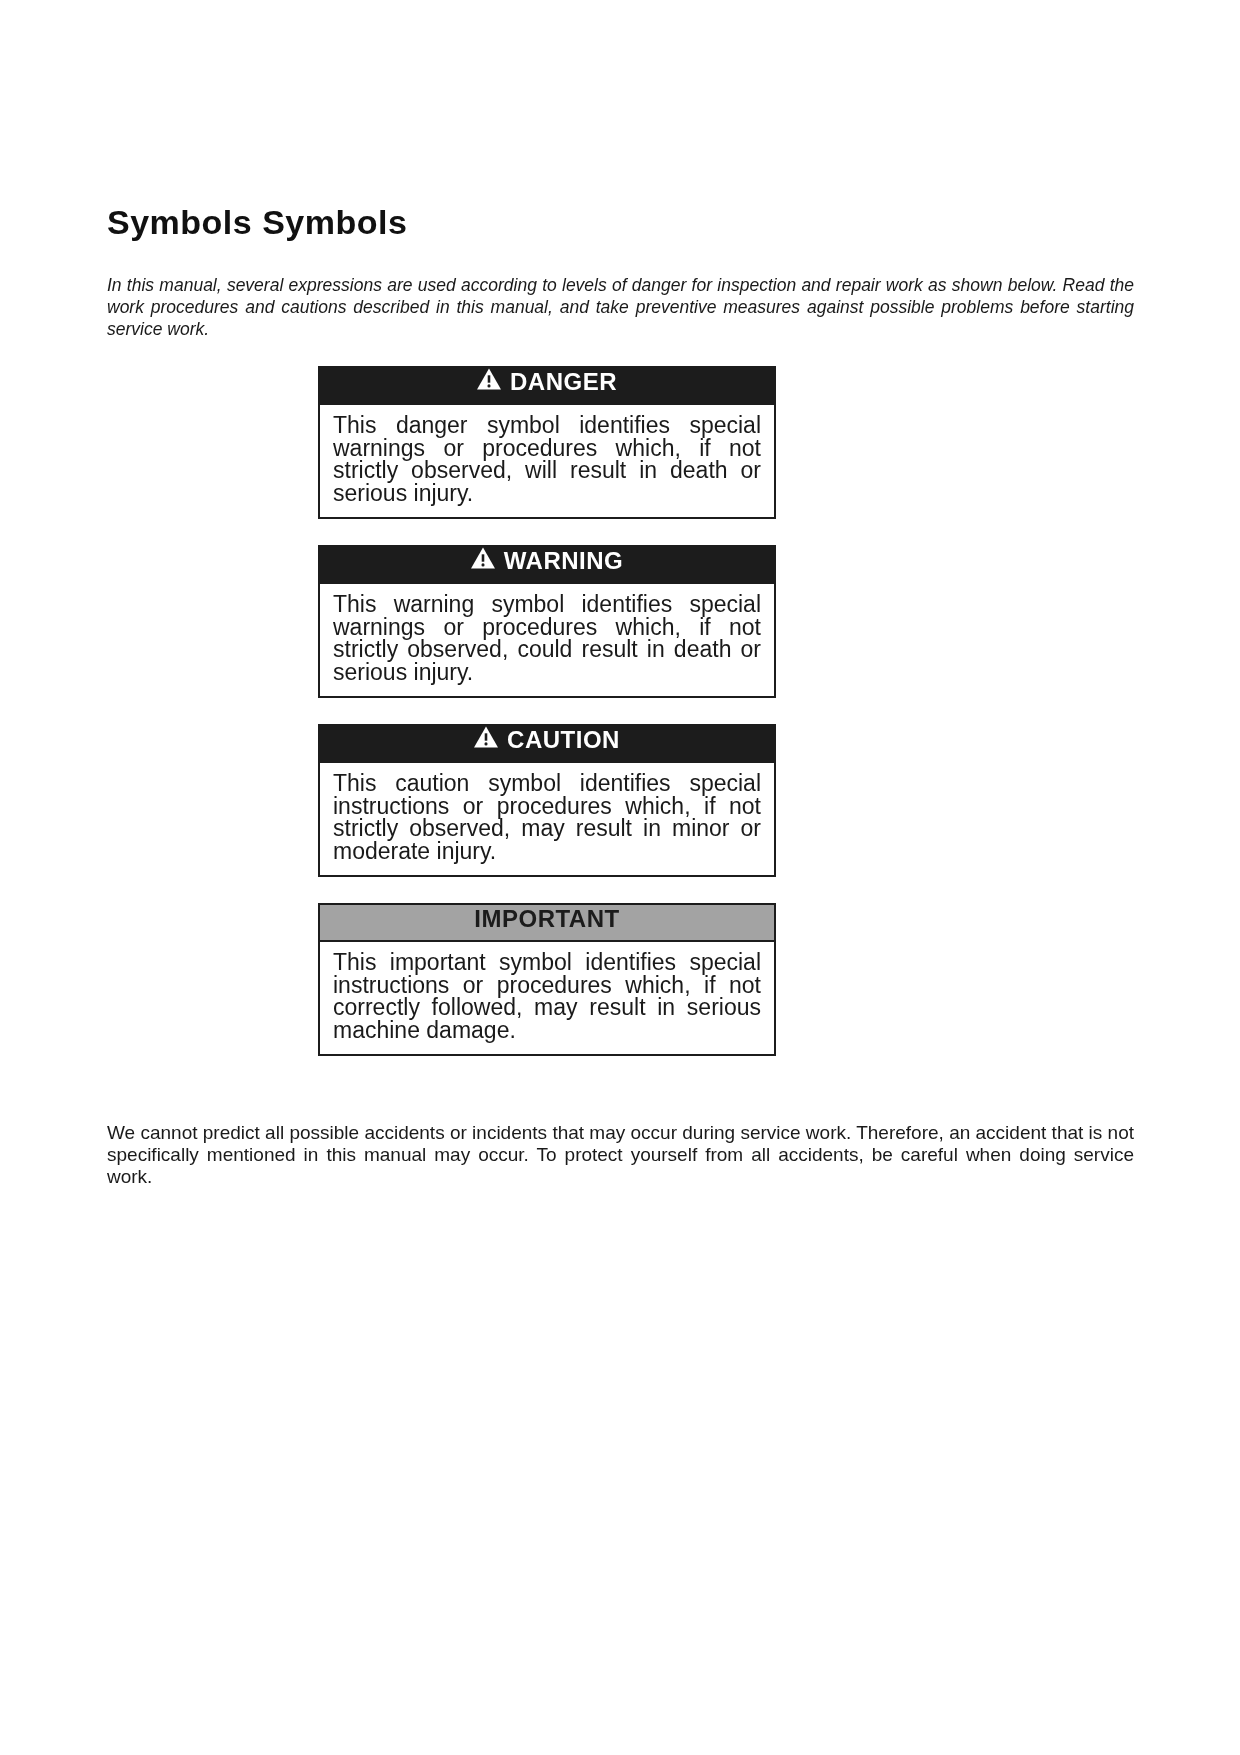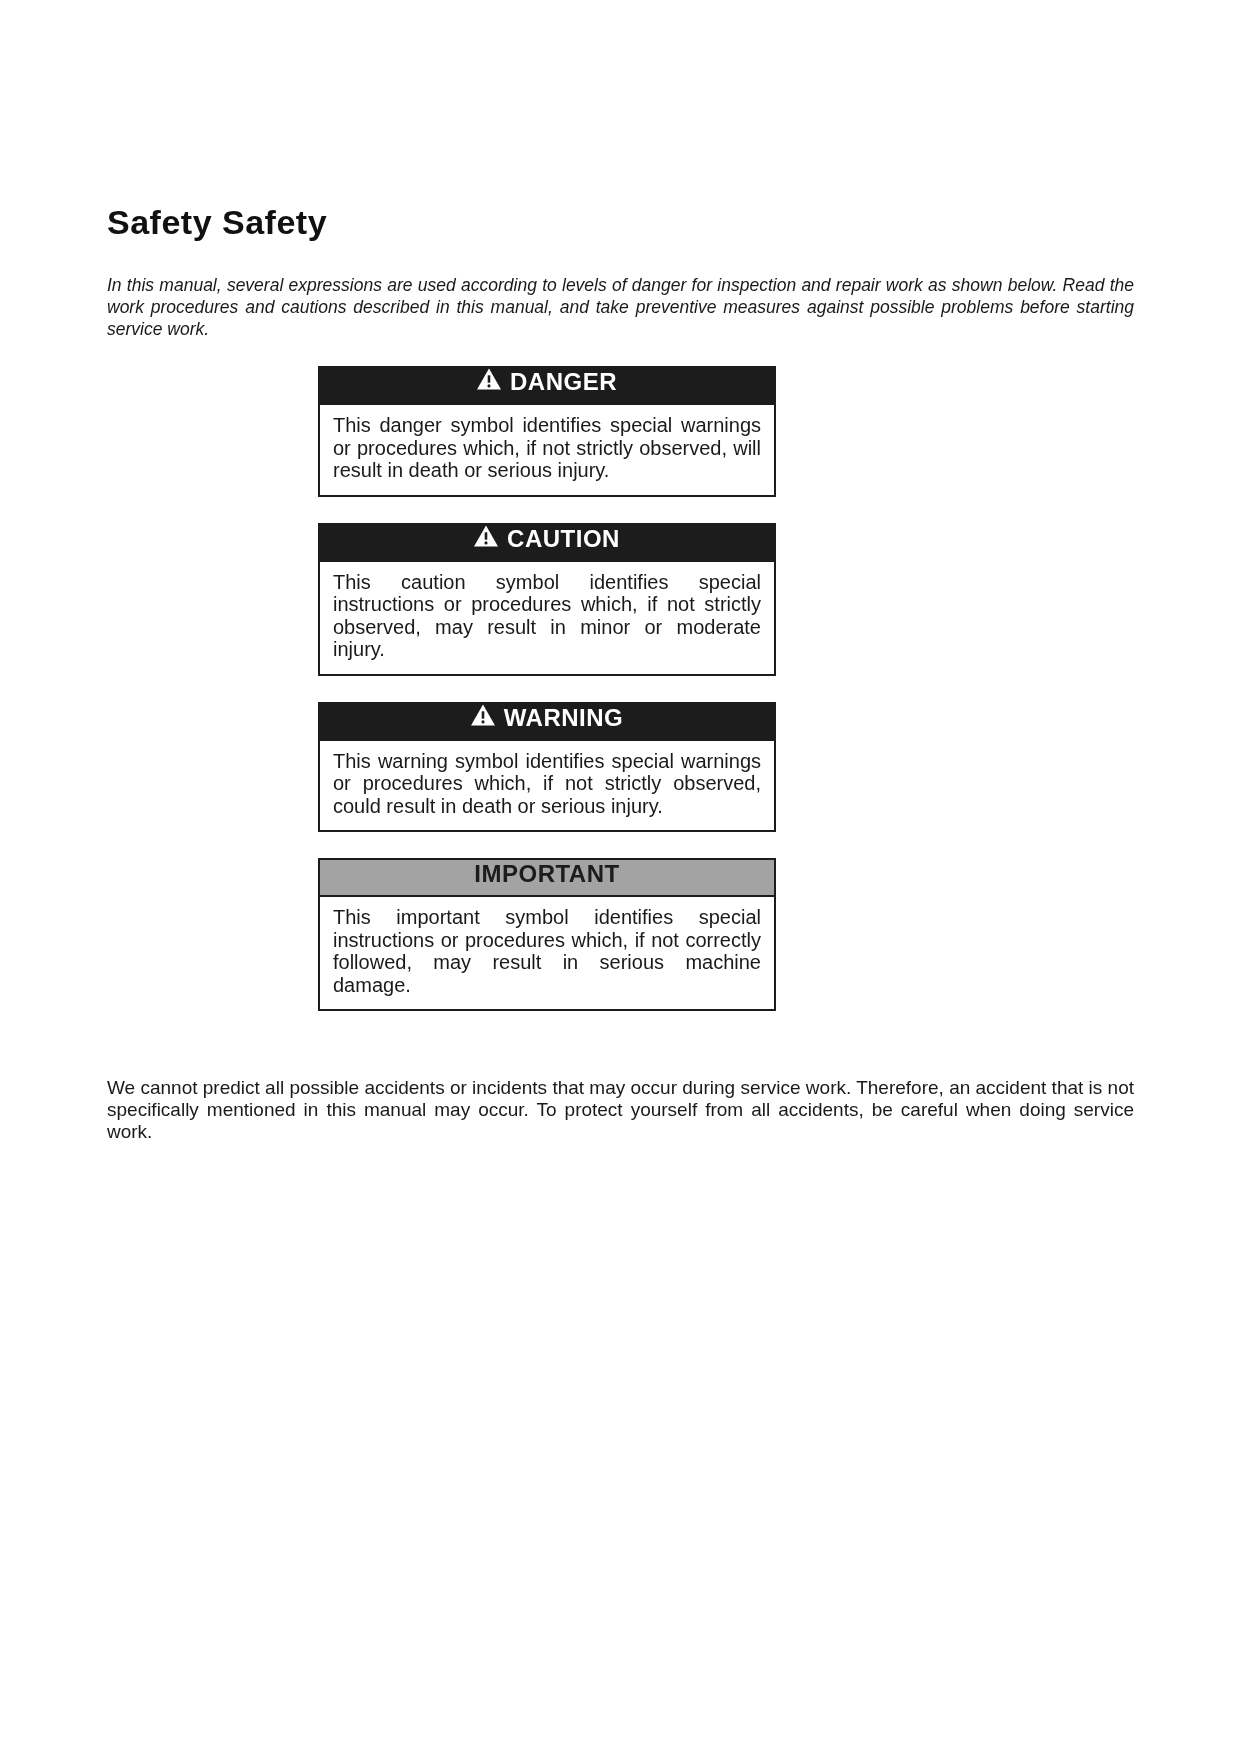--- a/index.html
+++ b/index.html
@@ -59,21 +59,21 @@
     font-weight: bold;
     letter-spacing: 0.5px;
   }
   .sbox.light .sbox-header {
     background: #a3a3a3;
     color: #1c1c1c;
     border-bottom: 2px solid #1c1c1c;
   }
   .sbox-body {
     padding: 9px 13px 13px 13px;
-    font-size: 20px;
+    font-size: 23px;
     line-height: 22.5px;
     text-align: justify;
     color: #1a1a1a;
   }
   .warn-icon {
     width: 24px;
     height: 22px;
     display: inline-block;
     flex: 0 0 auto;
   }
@@ -82,21 +82,21 @@
     font-size: 19px;
     line-height: 22px;
     text-align: justify;
   }
 </style>
 </head>
 <body>
 
 <div class="page">
 
-  <h1 class="title">Safety Safety</h1>
+  <h1 class="title">Symbols Symbols</h1>
 
   <div class="intro">
     <p class="para-justify">In this manual, several expressions are used according to levels of danger for inspection and repair work as shown below. Read the work procedures and cautions described in this manual, and take preventive measures against possible problems before starting service work.</p>
   </div>
 
   <div class="boxes">
 
     <div class="sbox">
       <div class="sbox-header">
         <span class="warn-icon">
@@ -113,37 +113,37 @@
 
     <div class="sbox">
       <div class="sbox-header">
         <span class="warn-icon">
           <svg viewBox="0 0 26 23" width="24" height="22" aria-hidden="true">
             <polygon points="13,0 26,23 0,23" fill="#ffffff"></polygon>
             <rect x="11.6" y="7.5" width="2.8" height="8" fill="#1c1c1c"></rect>
             <circle cx="13" cy="19" r="1.7" fill="#1c1c1c"></circle>
           </svg>
         </span>
-        <span>CAUTION</span>
+        <span>WARNING</span>
       </div>
-      <div class="sbox-body">This caution symbol identifies special instructions or procedures which, if not strictly observed, may result in minor or moderate injury.</div>
+      <div class="sbox-body">This warning symbol identifies special warnings or procedures which, if not strictly observed, could result in death or serious injury.</div>
     </div>
 
     <div class="sbox">
       <div class="sbox-header">
         <span class="warn-icon">
           <svg viewBox="0 0 26 23" width="24" height="22" aria-hidden="true">
             <polygon points="13,0 26,23 0,23" fill="#ffffff"></polygon>
             <rect x="11.6" y="7.5" width="2.8" height="8" fill="#1c1c1c"></rect>
             <circle cx="13" cy="19" r="1.7" fill="#1c1c1c"></circle>
           </svg>
         </span>
-        <span>WARNING</span>
+        <span>CAUTION</span>
       </div>
-      <div class="sbox-body">This warning symbol identifies special warnings or procedures which, if not strictly observed, could result in death or serious injury.</div>
+      <div class="sbox-body">This caution symbol identifies special instructions or procedures which, if not strictly observed, may result in minor or moderate injury.</div>
     </div>
 
     <div class="sbox light">
       <div class="sbox-header">
         <span>IMPORTANT</span>
       </div>
       <div class="sbox-body">This important symbol identifies special instructions or procedures which, if not correctly followed, may result in serious machine damage.</div>
     </div>
 
   </div>

